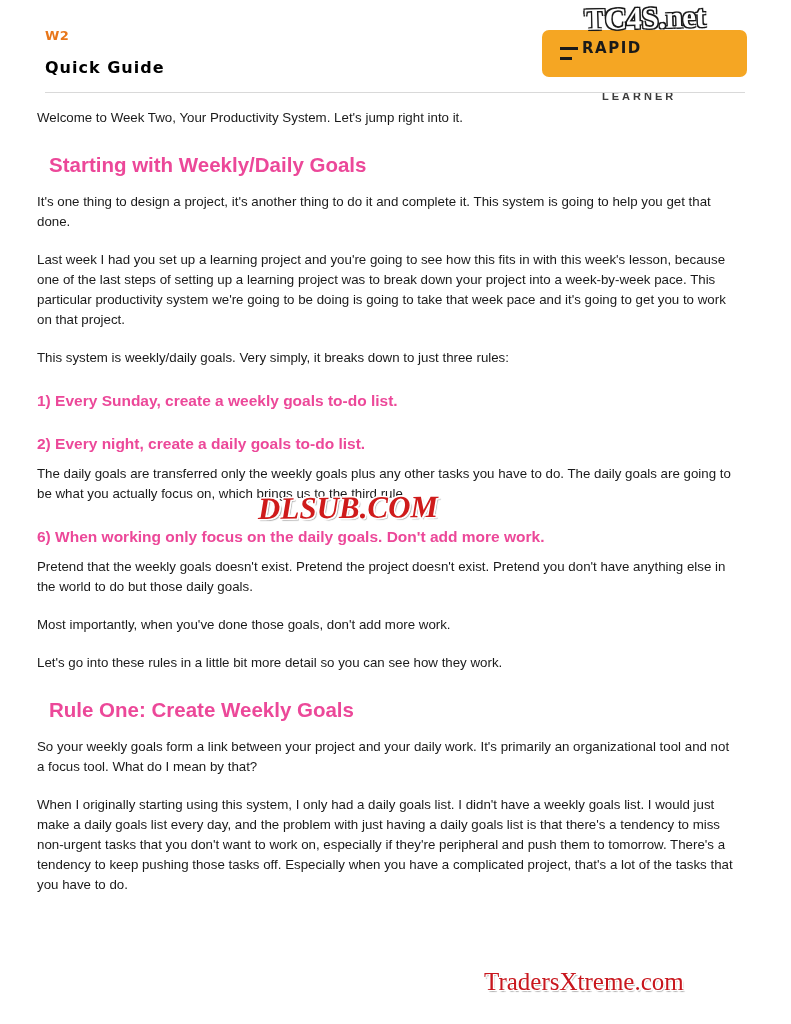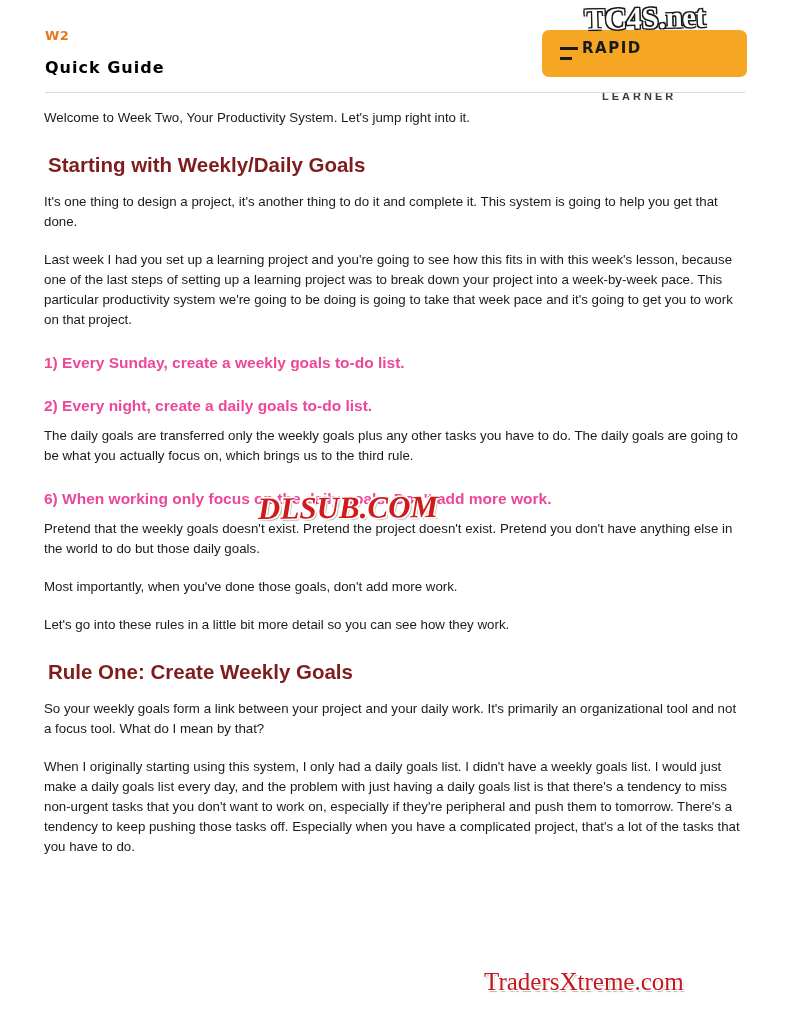--- a/index.html
+++ b/index.html
@@ -126,38 +126,38 @@
     left: 45px;
     top: 92px;
     width: 700px;
     height: 1px;
     background: #d9d9d9;
   }
 
   
   .content {
     position: absolute;
-    left: 44px;
+    left: 37px;
     top: 108px;
     width: 700px;
   }
 
   p.body {
     font-size: 13.3px;
     line-height: 20px;
     margin: 0 0 18px 0;
     color: #1a1a1a;
   }
 
   h1.section {
     font-size: 20.5px;
     font-weight: bold;
-    margin: 24px 0 14px 4px;
+    margin: 24px 0 14px 12px;
     line-height: 26px;
-    color: #7f1d1d;
+    color: #ec4899;
   }
   h2.rule {
     font-size: 15.5px;
     font-weight: bold;
     margin: 22px 0 10px 0;
     line-height: 21px;
     color: #ec4899;
   }
 
   
@@ -220,20 +220,21 @@
   <div class="rule-line"></div>
 
   <div class="content">
 
     <p class="body">Welcome to Week Two, Your Productivity System. Let's jump right into it.</p>
 
     <h1 class="section">Starting with Weekly/Daily Goals</h1>
 
     <p class="body">It's one thing to design a project, it's another thing to do it and complete it. This system is going to help you get that done.</p>
     <p class="body">Last week I had you set up a learning project and you're going to see how this fits in with this week's lesson, because one of the last steps of setting up a learning project was to break down your project into a week-by-week pace. This particular productivity system we're going to be doing is going to take that week pace and it's going to get you to work on that project.</p>
+    <p class="body">This system is weekly/daily goals. Very simply, it breaks down to just three rules:</p>
 
     <h2 class="rule">1) Every Sunday, create a weekly goals to-do list.</h2>
 
     <h2 class="rule">2) Every night, create a daily goals to-do list.</h2>
     <p class="body">The daily goals are transferred only the weekly goals plus any other tasks you have to do. The daily goals are going to be what you actually focus on, which brings us to the third rule.</p>
 
     <h2 class="rule">6) When working only focus on the daily goals. Don't add more work.</h2>
     <p class="body">Pretend that the weekly goals doesn't exist. Pretend the project doesn't exist. Pretend you don't have anything else in the world to do but those daily goals.</p>
 
     <p class="body">Most importantly, when you've done those goals, don't add more work.</p>

